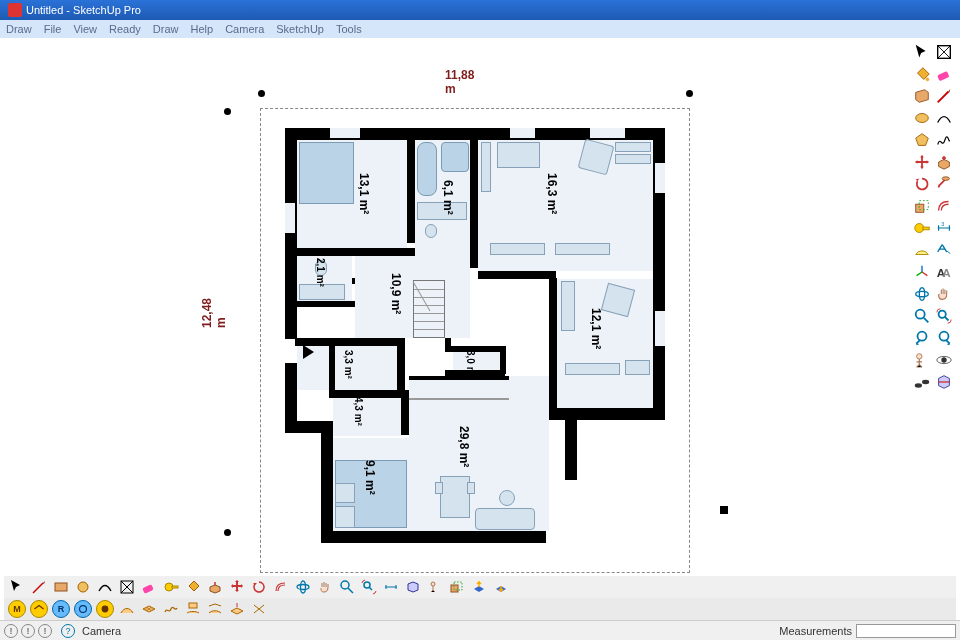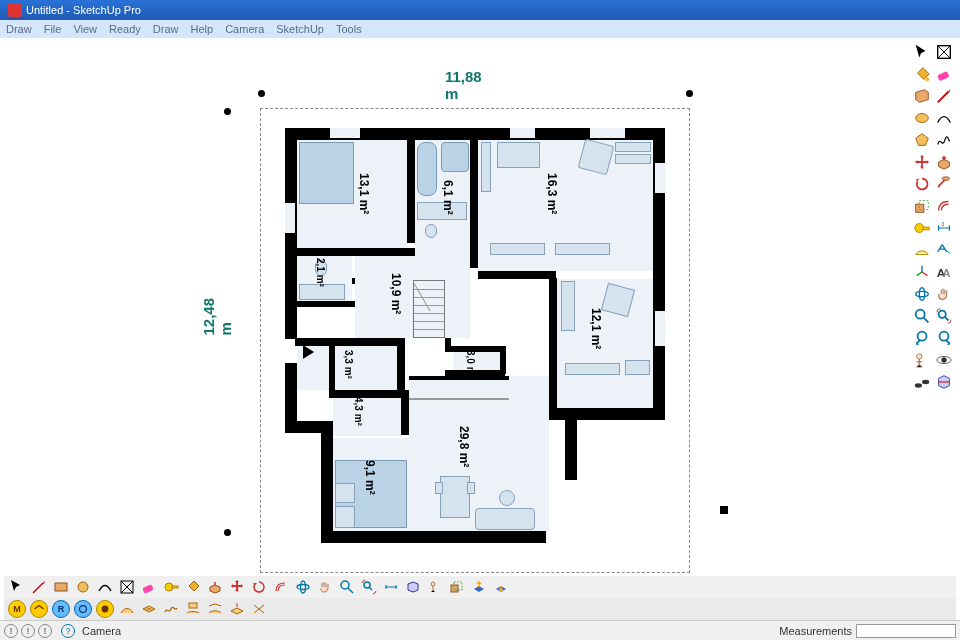--- a/index.html
+++ b/index.html
@@ -31,21 +31,21 @@
     .statusbar .spacer { flex: 1; }
     .statusbar .measlabel { margin-right: 4px; }
     .statusbar .measbox { width: 100px; height: 14px; background: #fff; border: 1px solid #999; }
 
     
     .fp { position: absolute; left: 200px; top: 30px; }
     .dashbox { position: absolute; width: 430px; height: 465px; border: 1px dashed #888; left: 60px; top: 40px; }
     .marker { width: 7px; height: 7px; background: #000; border-radius: 50%; position: absolute; }
     .smarker { width: 8px; height: 8px; background: #000; position: absolute; }
 
-    .dimlabel { position: absolute; font-weight: bold; font-size: 15px; color: #0f766e; }
+    .dimlabel { position: absolute; font-weight: bold; font-size: 12px; color: #7f1d1d; }
     .dimlabel.vert { writing-mode: vertical-rl; transform: rotate(180deg); }
 
     .plan { position: absolute; left: 85px; top: 60px; width: 380px; height: 415px; }
     .wall { position: absolute; background: #000; }
     .room { position: absolute; background: #ecf2f8; }
     .roomblue { position: absolute; background: #bad3e6; border: 1px solid #7c9cb5; }
     .rlabel { position: absolute; font-weight: bold; font-size: 12px; color: #000; writing-mode: vertical-rl; }
     .furniture { position: absolute; border: 1px solid #86a1b8; background: #d5e3ef; }
     .thin { position: absolute; background: #000; }
 

